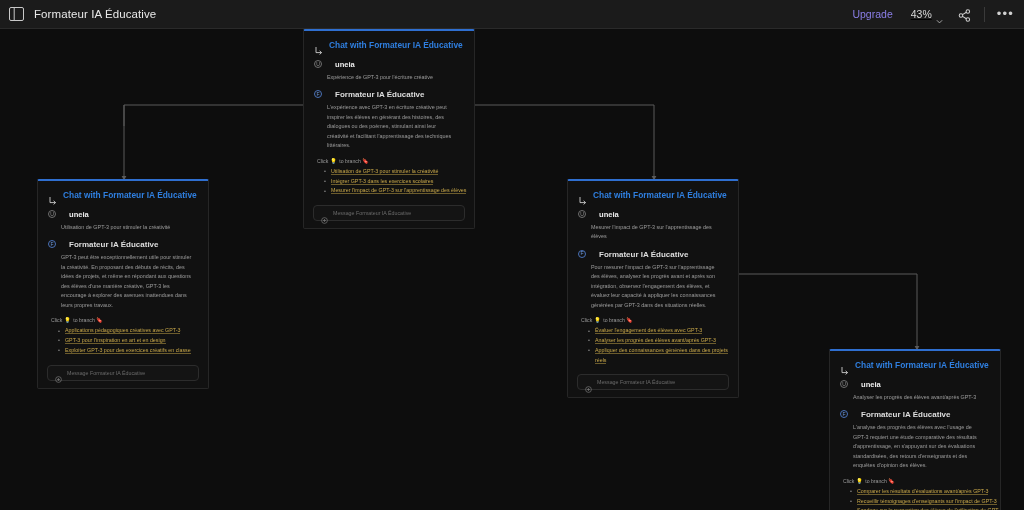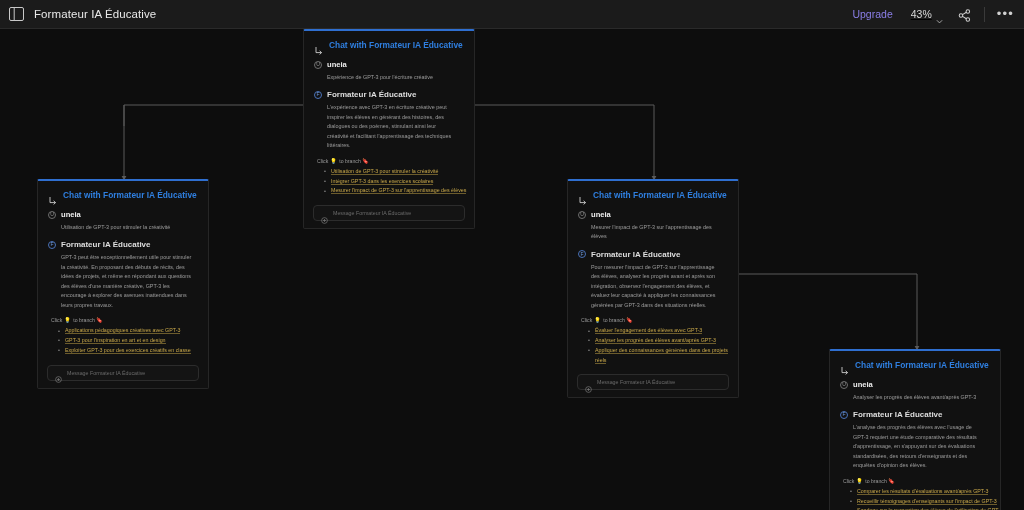--- a/index.html
+++ b/index.html
@@ -55,21 +55,21 @@
   }
   .card-head {
     display: flex; align-items: center; gap: 6px;
     padding: 9px 10px 7px 10px;
   }
   .branch-icon { width: 9px; height: 9px; display: block; flex: 0 0 auto; }
   .card-head-title {
     color: #2f7fe0; font-size: 8.4px; font-weight: bold; white-space: nowrap;
   }
   .msg { padding: 3px 10px 0 10px; }
-  .msg-top { display: flex; align-items: center; gap: 5px; }
+  .msg-top { display: flex; align-items: flex-start; gap: 13px; }
   .av {
     width: 8px; height: 8px; border-radius: 50%;
     border: 1px solid #6f6f6f; flex: 0 0 auto;
     display: flex; align-items: center; justify-content: center;
     font-size: 5px; color: #9a9a9a; line-height: 1;
   }
   .av.bot { border-color: #4a72b8; color: #6e9ade; }
   .msg-name { font-size: 7.6px; font-weight: bold; color: #ececec; }
   .msg-name.bot { color: #dedede; font-size: 8px; }
   .msg-body {

